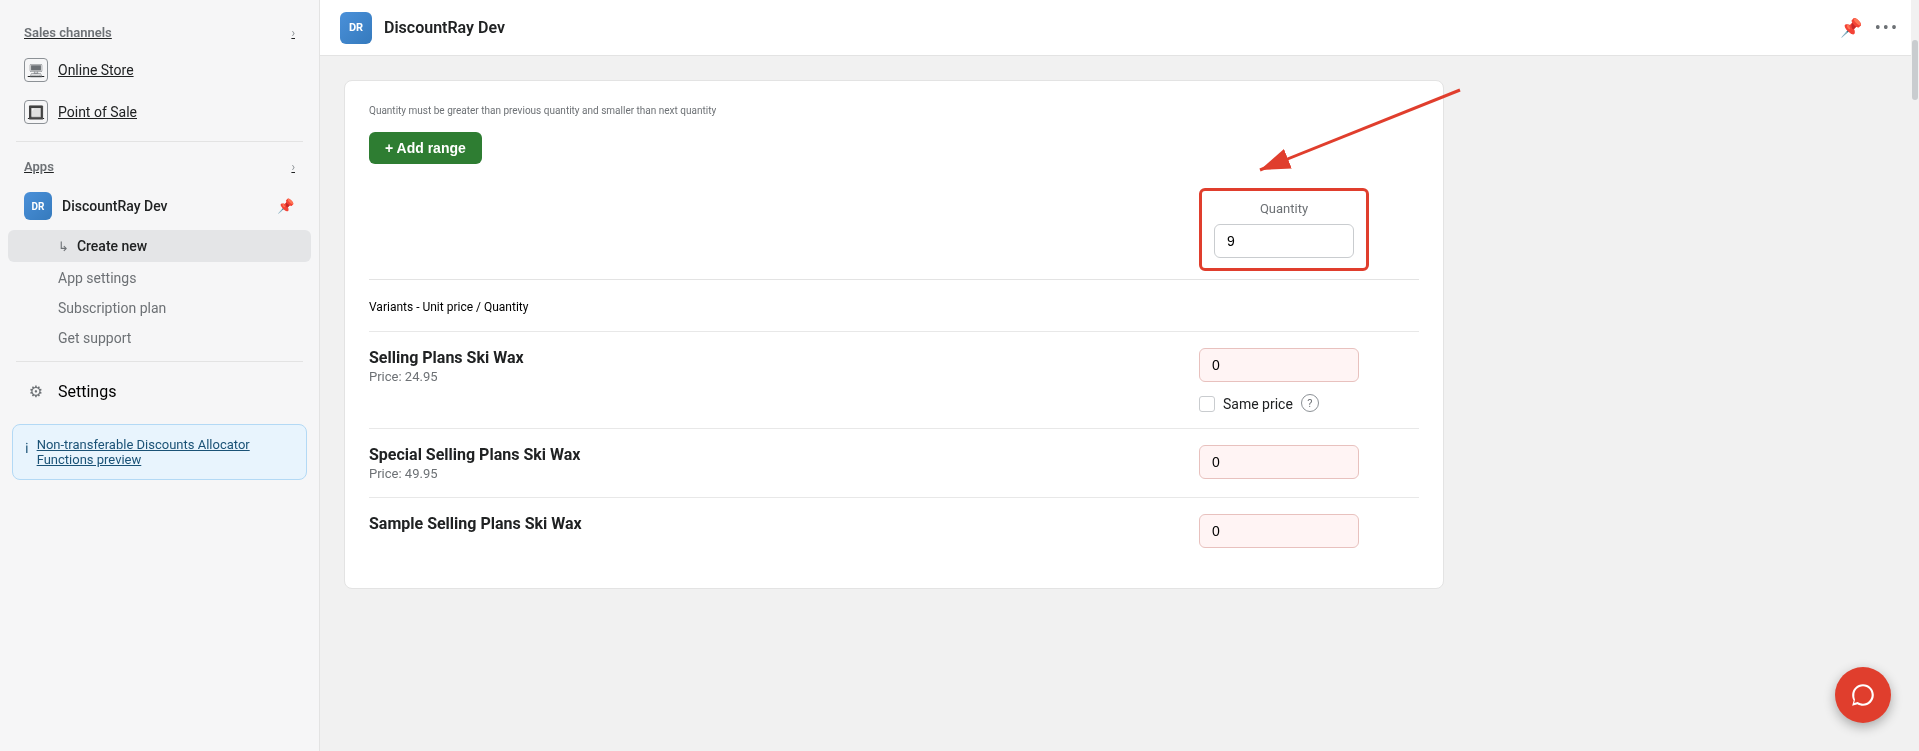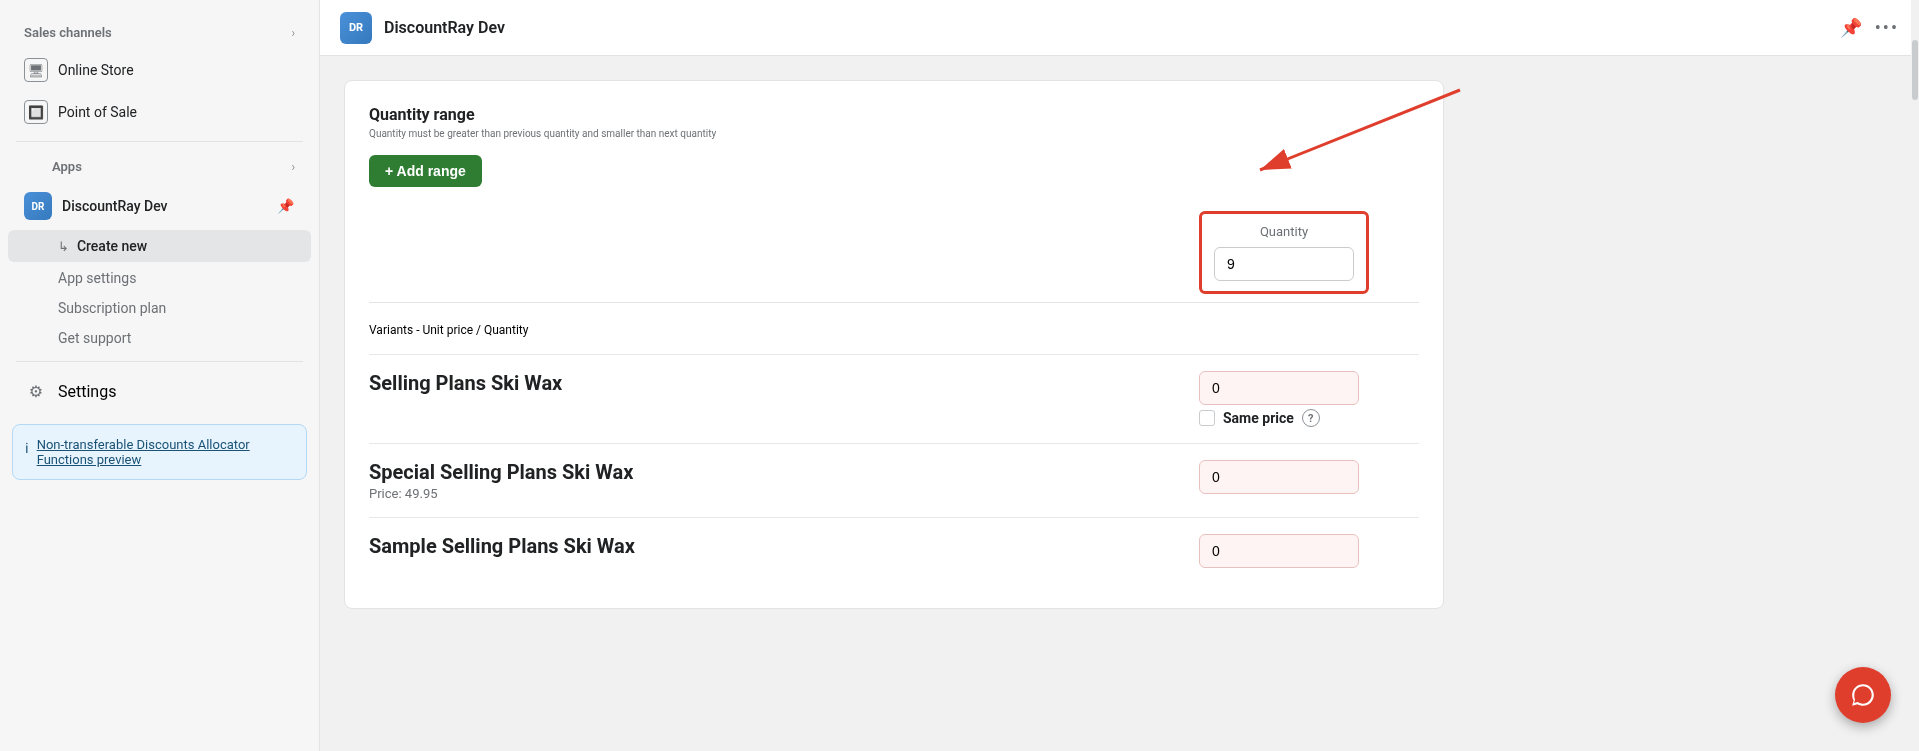--- a/index.html
+++ b/index.html
@@ -27,20 +27,21 @@
 
     .sidebar-item {
       display: flex;
       align-items: center;
       padding: 8px 16px;
       cursor: pointer;
       border-radius: 6px;
       margin: 1px 8px;
       font-size: 14px;
       color: #202223;
+      text-decoration: underline;
     }
 
     .sidebar-item .item-icon {
       width: 24px;
       height: 24px;
       margin-right: 10px;
       display: flex;
       align-items: center;
       justify-content: center;
       border: 1.5px solid #8c9196;
@@ -265,21 +266,21 @@
       align-items: center;
       gap: 6px;
       margin-bottom: 24px;
     }
     .row-sublabel {
       font-size: 13px;
       color: #6d7175;
       margin-top: 2px;
     }
     .row-label-bold {
-      font-size: 20px;
+      font-size: 16px;
       font-weight: 700;
       color: #202223;
     }
 
     .qty-input {
       border: 1px solid #c9cccf;
       border-radius: 6px;
       padding: 8px 12px;
       font-size: 14px;
       width: 160px;
@@ -298,24 +299,23 @@
 
     .quantity-label-text {
       font-size: 13px;
       color: #6d7175;
       margin-bottom: 6px;
       text-align: center;
     }
 
     .same-price-row {
       display: flex;
-      align-items: center;
+      align-items: flex-end;
       gap: 8px;
-      margin-top: 4px;
-      font-weight: bold;
+      margin-top: 12px;
     }
 
     .same-price-checkbox {
       width: 16px;
       height: 16px;
       border: 1.5px solid #c9cccf;
       border-radius: 3px;
       background: white;
       flex-shrink: 0;
       cursor: pointer;
@@ -374,21 +374,21 @@
   </div>
 
   <div class="sidebar-item">
     <div class="item-icon" style="font-size:13px;">🔲</div>
     <span>Point of Sale</span>
   </div>
 
   <hr class="sidebar-divider">
 
   <div class="sidebar-item">
-    <span style="font-size:13px;font-weight:600;color:#6d7175;flex:1;margin-left:28px;">Apps</span>
+    <span style="font-size:13px;font-weight:600;color:#6d7175;flex:1;">Apps</span>
     <span class="sidebar-chevron">›</span>
   </div>
 
   <div class="app-item">
     <div class="app-logo">DR</div>
     <span class="app-name">DiscountRay Dev</span>
     <span class="pin-icon">📌</span>
   </div>
 
   <div class="create-new-item">
@@ -429,21 +429,20 @@
     <span class="topbar-title">DiscountRay Dev</span>
     <div class="topbar-actions">
       <span class="topbar-pin">📌</span>
       <span class="topbar-more">•••</span>
     </div>
   </div>
 
   <div class="content" style="position:relative;">
 
     <div class="card">
-      <div class="section-title">Quantity range</div>
       <div class="section-desc">Quantity must be greater than previous quantity and smaller than next quantity</div>
 
       <button class="add-range-btn">
         <span>+ Add range</span>
       </button>
 
       <div style="display:grid;grid-template-columns:1fr 220px;gap:33px;padding-bottom:8px;border-bottom:1px solid #e3e3e3;margin-bottom:0;">
         <div></div>
         <div style="position:relative;">
           
@@ -459,20 +458,21 @@
       <div style="display:grid;grid-template-columns:1fr 220px;gap:16px;padding:16px 0;border-bottom:1px solid #e8e8e8;align-items:center;">
         <div>
           <span style="font-size:12px;color:#000000;">Variants - Unit price / Quantity</span>
         </div>
         <div></div>
       </div>
 
       <div style="display:grid;grid-template-columns:1fr 220px;gap:16px;padding:16px 0;border-bottom:1px solid #e8e8e8;align-items:start;">
         <div>
           <div class="row-label-bold">Selling Plans Ski Wax</div>
+          <div class="row-sublabel">Price: 24.95</div>
         </div>
         <div>
           <input class="qty-input-error" type="text" style="background: rgb(255, 244, 244); border: 1.5px solid rgb(232, 193, 190); width: 160px;" value="0">
           <div class="same-price-row">
             <div class="same-price-checkbox"></div>
             <span class="same-price-label">Same price</span>
             <div class="help-icon">?</div>
           </div>
         </div>
       </div>

